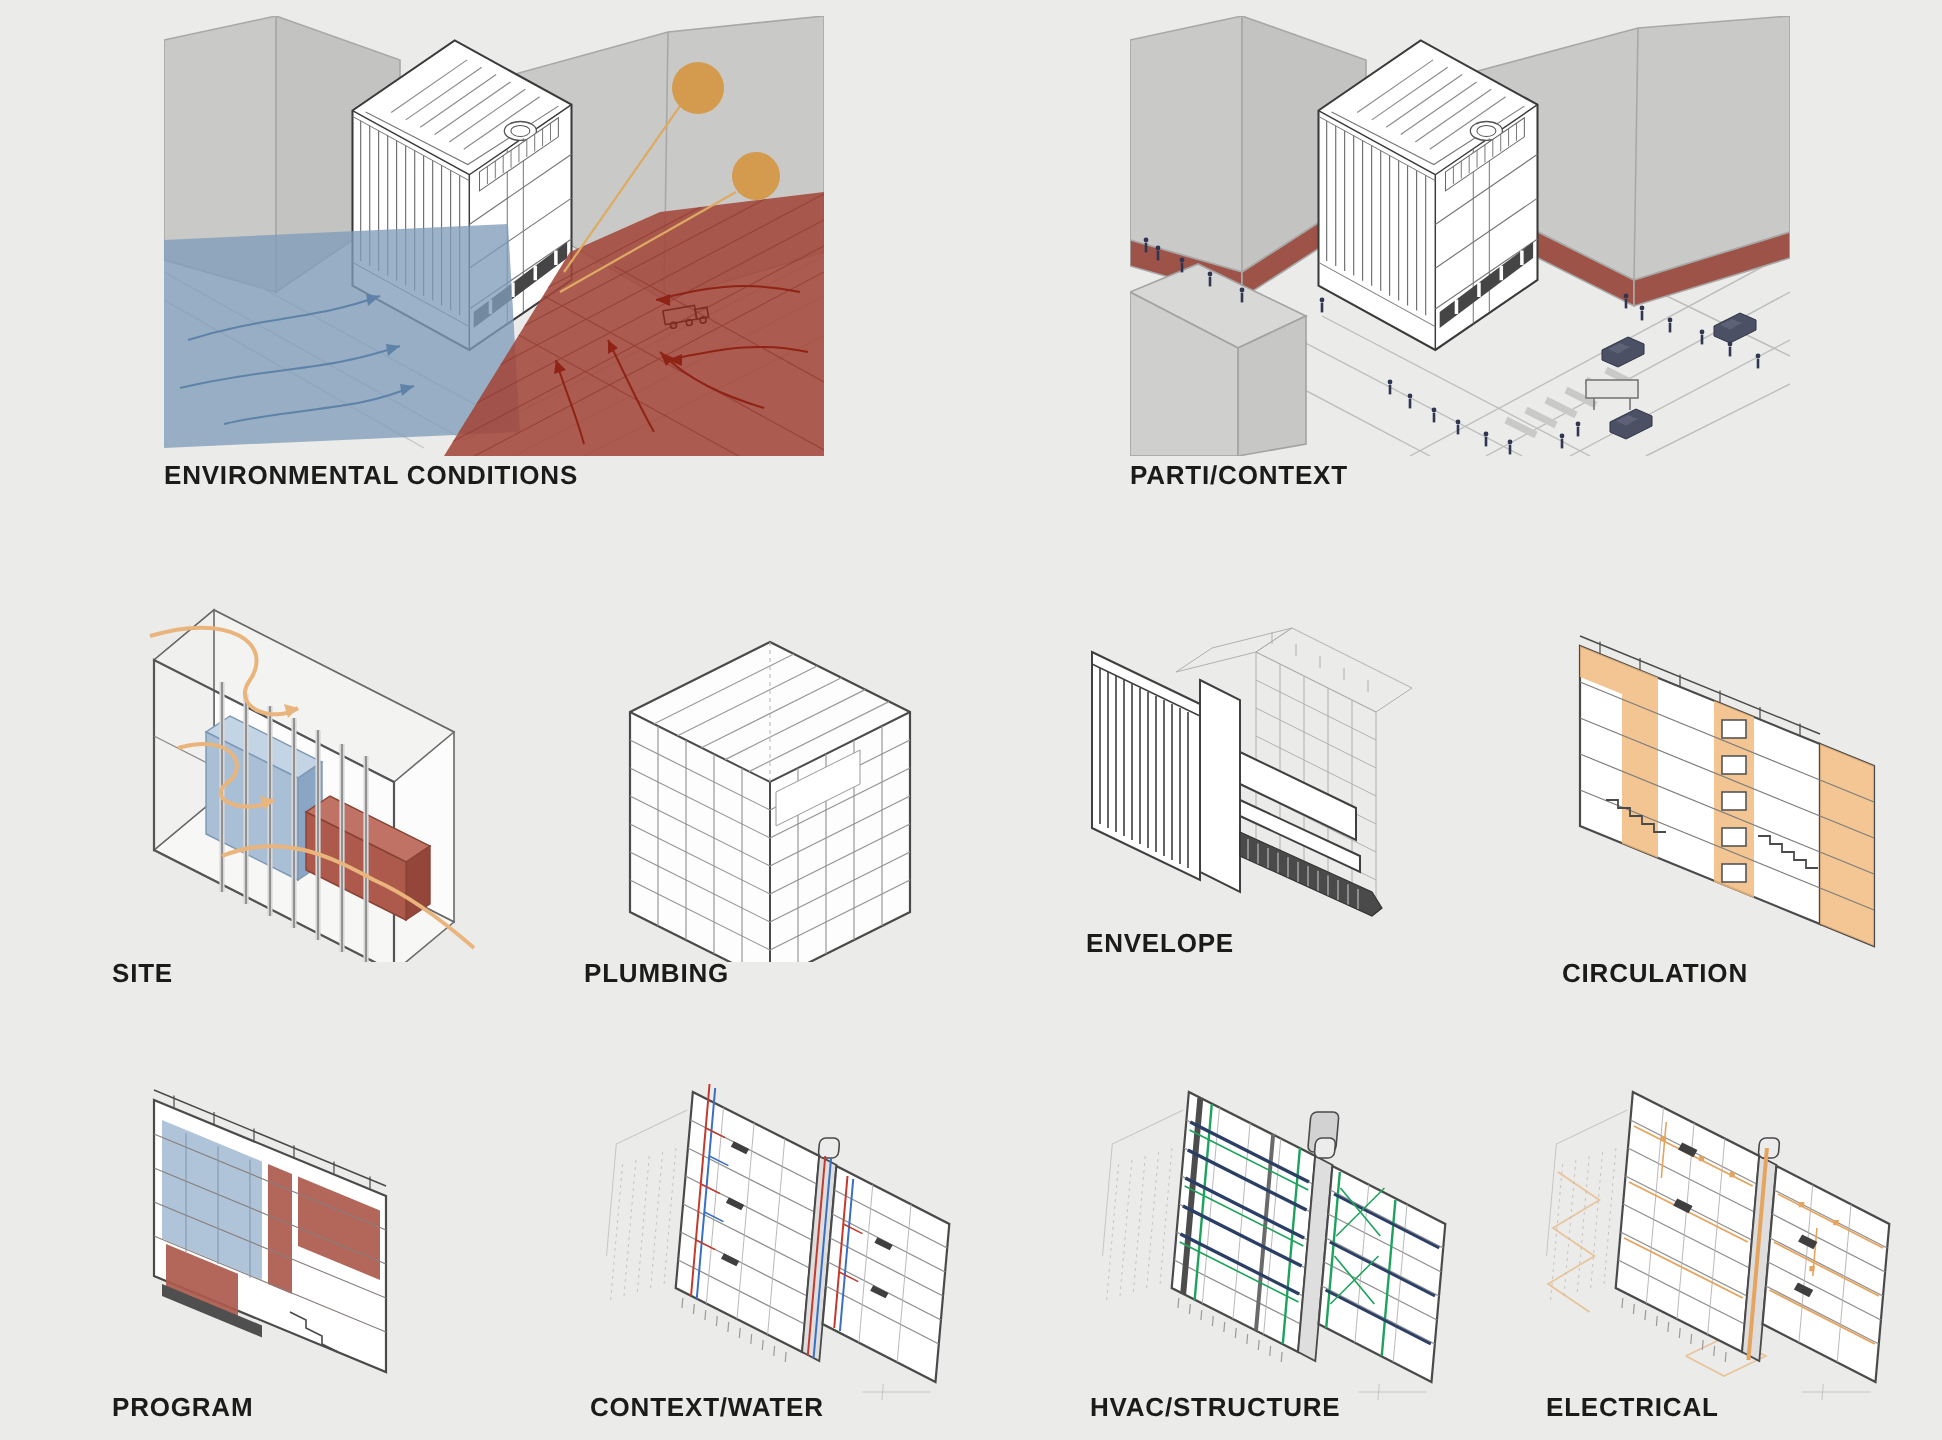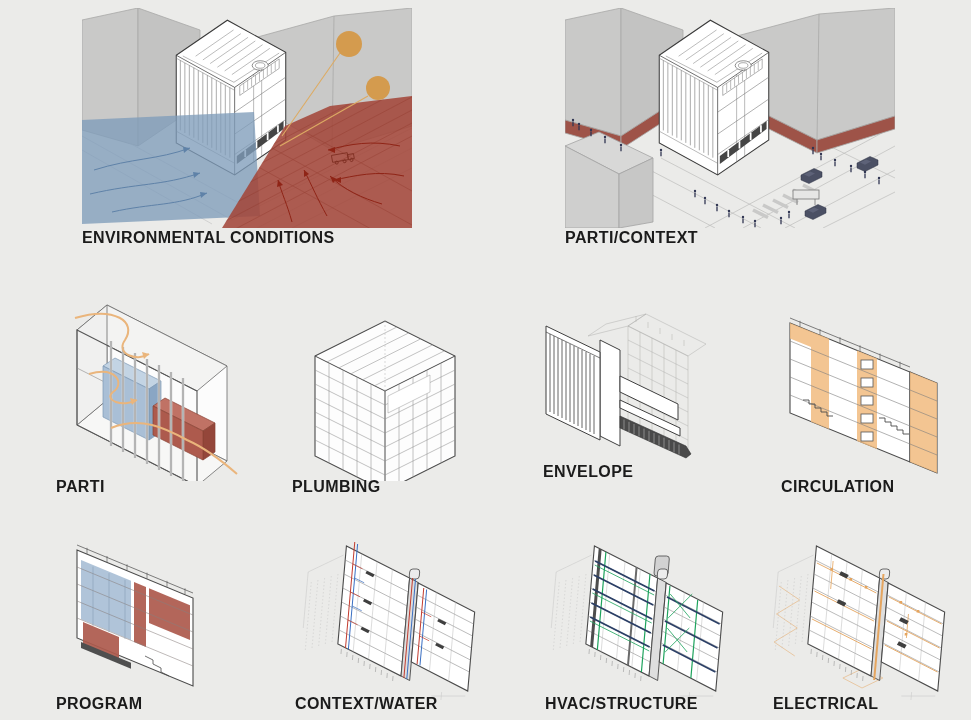--- a/index.html
+++ b/index.html
@@ -6,21 +6,21 @@
   body{
     width:971px;height:720px;overflow:hidden;position:relative;
     background:var(--sheet-bg,#ebebe9);
     font-family:"Liberation Sans",sans-serif;
   }
   figure.panel{margin:0;position:absolute;}
   .art{position:absolute;left:0;top:0;}
   .art svg{display:block;}
   figcaption.lbl{
     position:absolute;
-    font-weight:900;font-size:16px;line-height:12px;
+    font-weight:900;font-size:13px;line-height:12px;
     letter-spacing:.4px;color:var(--label-color,#1b1b1b);
     white-space:nowrap;
   }
   .defs-holder{position:absolute;width:0;height:0;overflow:hidden;}
 </style>
 </head>
 <body>
 
 <svg class="defs-holder" aria-hidden="true">
   <defs>
@@ -262,21 +262,21 @@
       </g>
       <g stroke-width="2" fill="none" style="stroke:var(--flow-orange,#eab57c)">
         <path d="M30,30 C70,18 92,34 80,52 C70,66 92,74 104,66"></path>
         <path d="M44,86 C72,78 80,96 68,104 C58,112 78,120 92,112"></path>
         <path d="M66,140 C96,128 120,140 142,152 C160,160 176,172 192,186"></path>
         <polygon points="104,66 97,64 99,71" style="fill:var(--flow-orange,#eab57c)" stroke="none"></polygon>
         <polygon points="92,112 85,110 87,117" style="fill:var(--flow-orange,#eab57c)" stroke="none"></polygon>
       </g>
     </svg>
   </div>
-  <figcaption class="lbl" style="left:11px;top:193px">PARTI</figcaption>
+  <figcaption class="lbl" style="left:11px;top:193px">SITE</figcaption>
 </figure>
 
 <figure class="panel" style="left:278px;top:288px;width:200px;height:210px">
   <div class="art">
     <svg width="200" height="193" viewBox="0 0 200 193">
       <g transform="translate(12,8)">
         <polygon points="25,60 95,25 165,60 165,160 95,195 25,160" fill="#fdfdfd" stroke="#4a4a4a" stroke-width="1.1"></polygon>
         <path d="M25,60 L95,95 L165,60 M95,95 L95,195" stroke="#4a4a4a" stroke-width="1" fill="none"></path>
         <path d="M36.9,66 l70,-35 M48.8,71.9 l70,-35 M60.7,77.9 l70,-35 M72.6,83.8 l70,-35 M84.5,89.8 l70,-35" stroke="#9a9a9a" stroke-width=".6" fill="none"></path>
         <g stroke="#909090" stroke-width=".55" fill="none">

